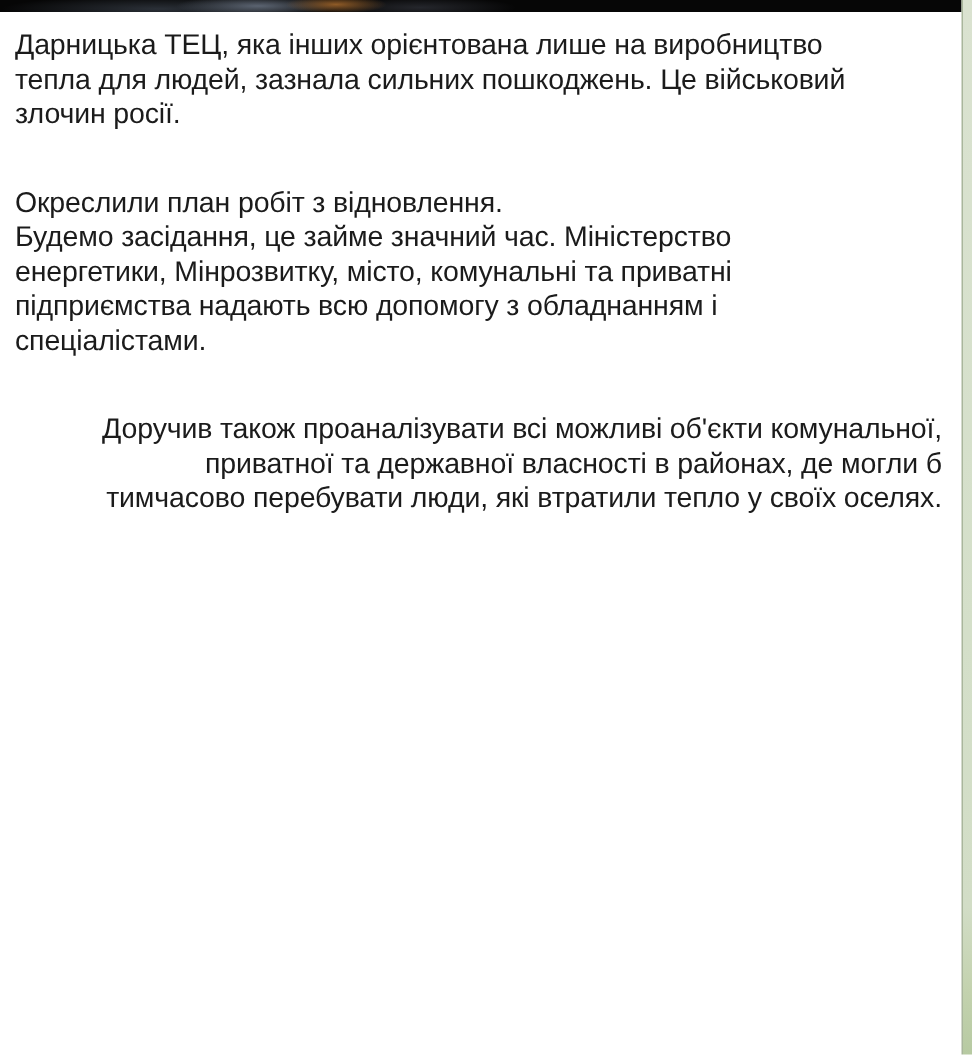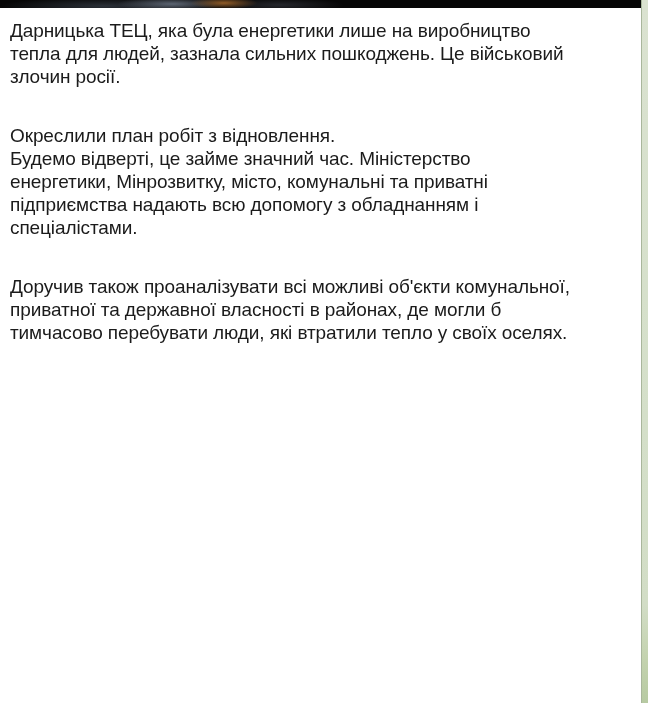--- a/index.html
+++ b/index.html
@@ -52,34 +52,35 @@
       font-size: 19px;
       line-height: 23px;
       letter-spacing: -0.1px;
     }
     .content p {
       margin: 0 0 36px 0;
       white-space: pre-line;
     }
     .content p:last-child {
       margin-bottom: 12px;
+      text-align: right;
     }
   </style>
 </head>
 <body>
 
 <div class="photo-strip"></div>
 
 <div class="bg-edge-strip"></div>
 
 <div class="content">
-  <p>Дарницька ТЕЦ, яка була енергетики лише на виробництво
+  <p>Дарницька ТЕЦ, яка інших орієнтована лише на виробництво
 тепла для людей, зазнала сильних пошкоджень. Це військовий
 злочин росії.</p>
   <p>Окреслили план робіт з відновлення.
-Будемо відверті, це займе значний час. Міністерство
+Будемо засідання, це займе значний час. Міністерство
 енергетики, Мінрозвитку, місто, комунальні та приватні
 підприємства надають всю допомогу з обладнанням і
 спеціалістами.</p>
   <p>Доручив також проаналізувати всі можливі об'єкти комунальної,
 приватної та державної власності в районах, де могли б
 тимчасово перебувати люди, які втратили тепло у своїх оселях.</p>
 </div>
 
 </body></html>

